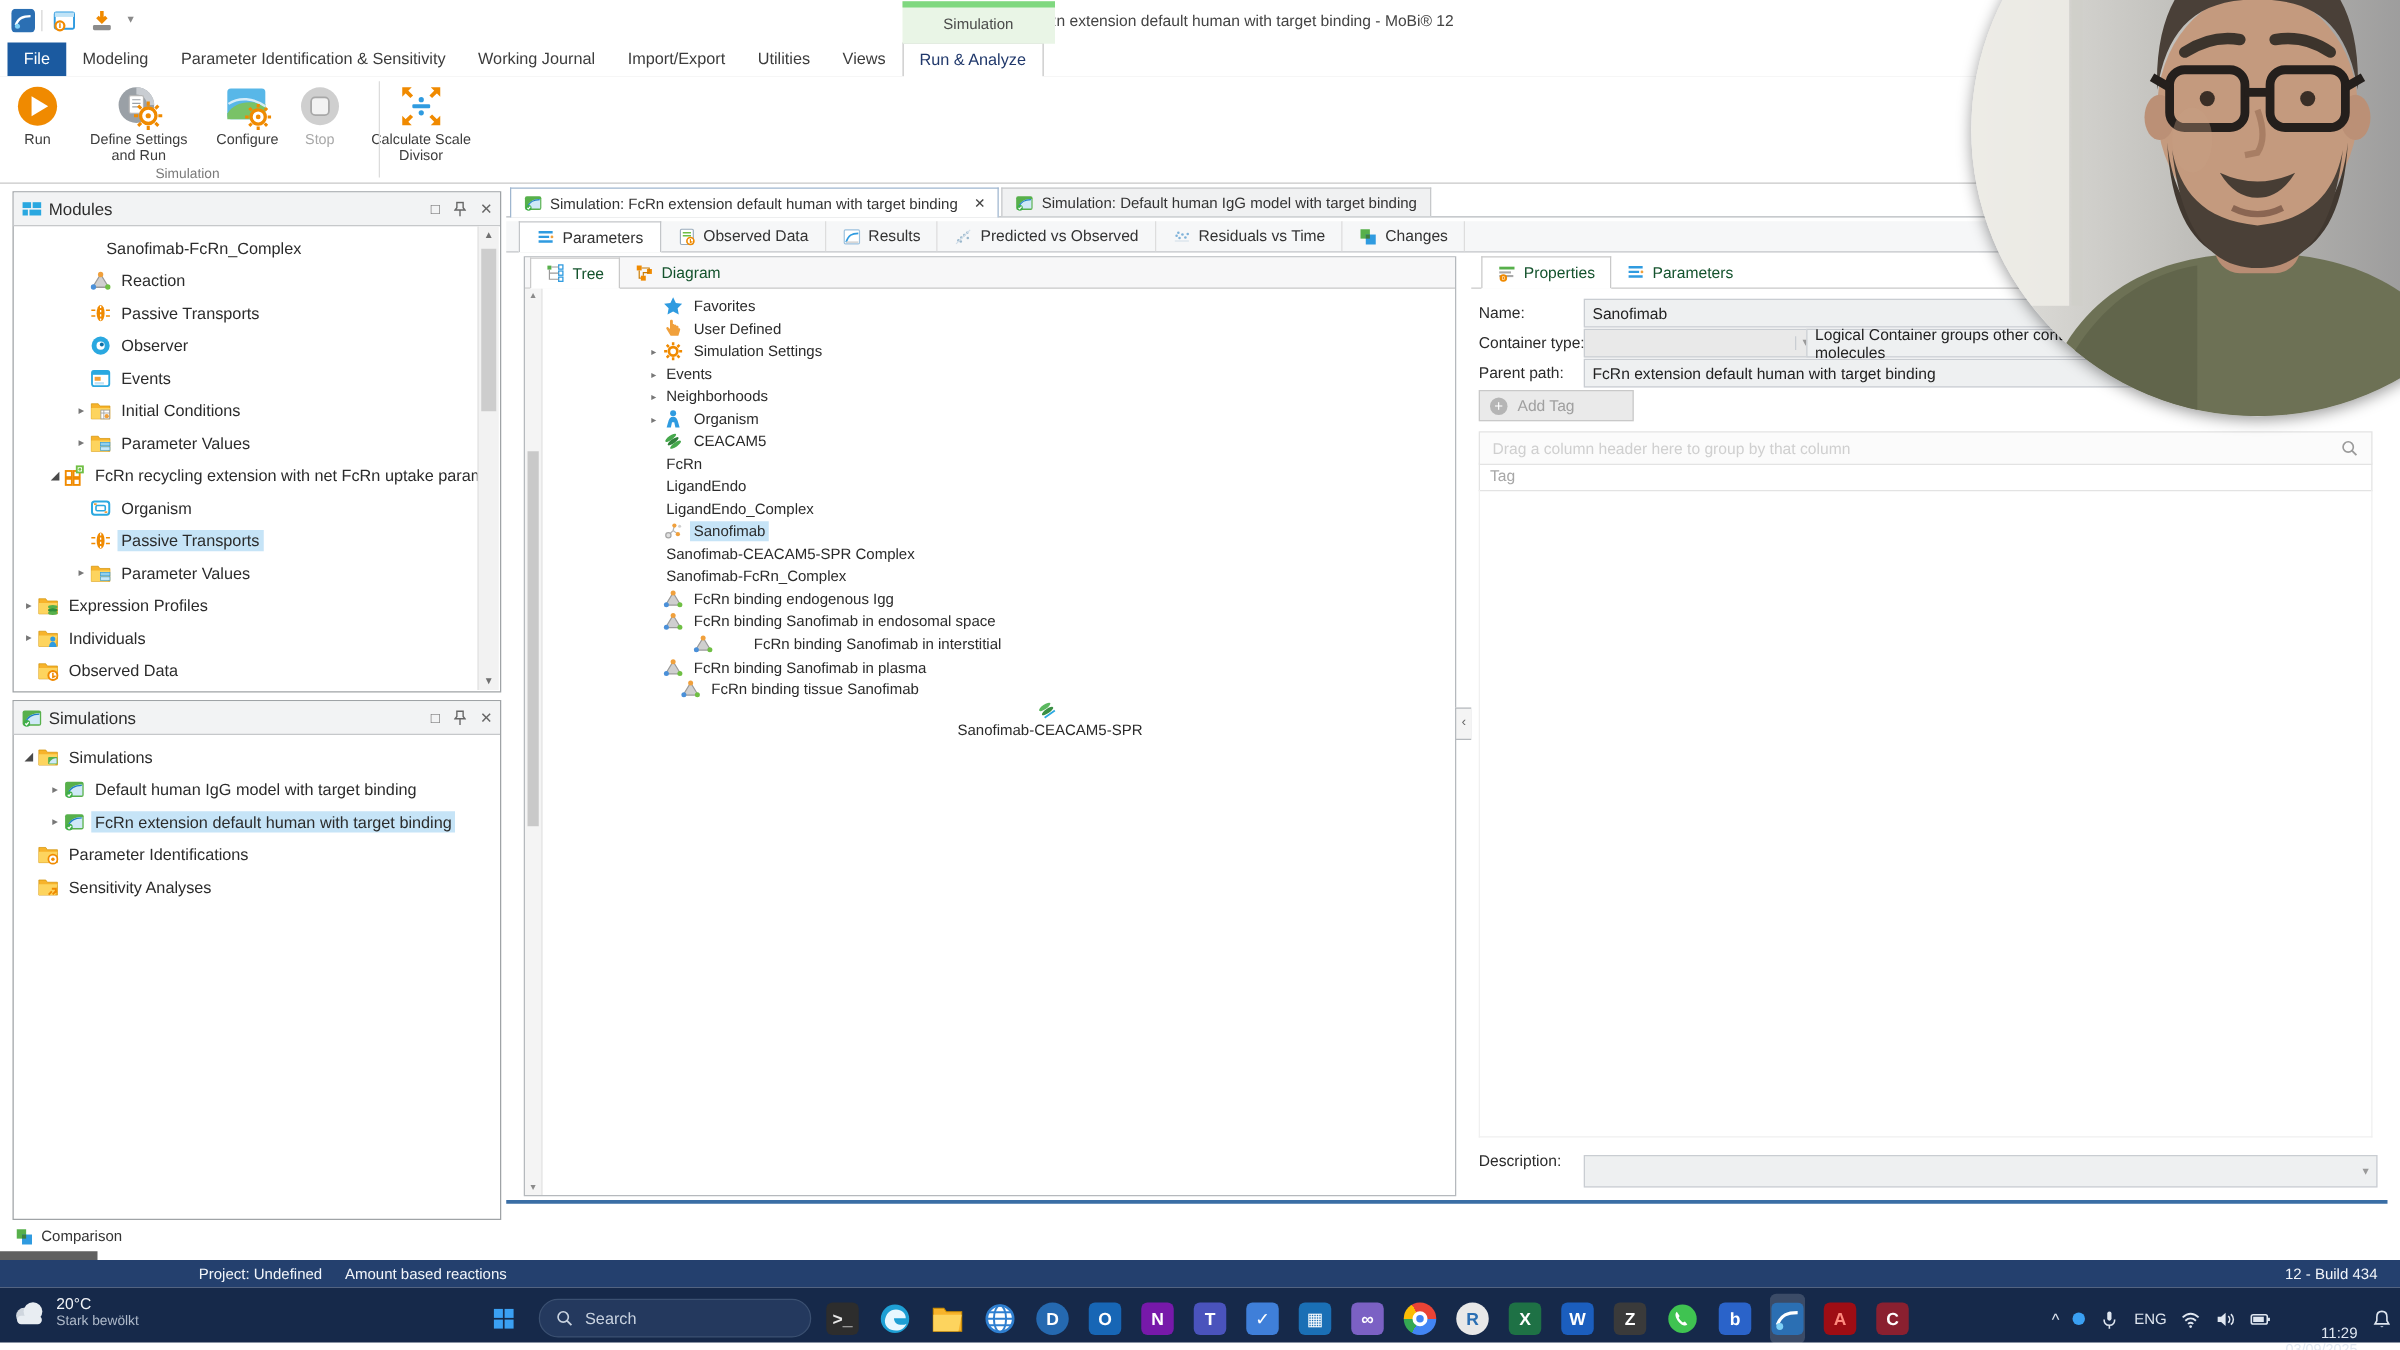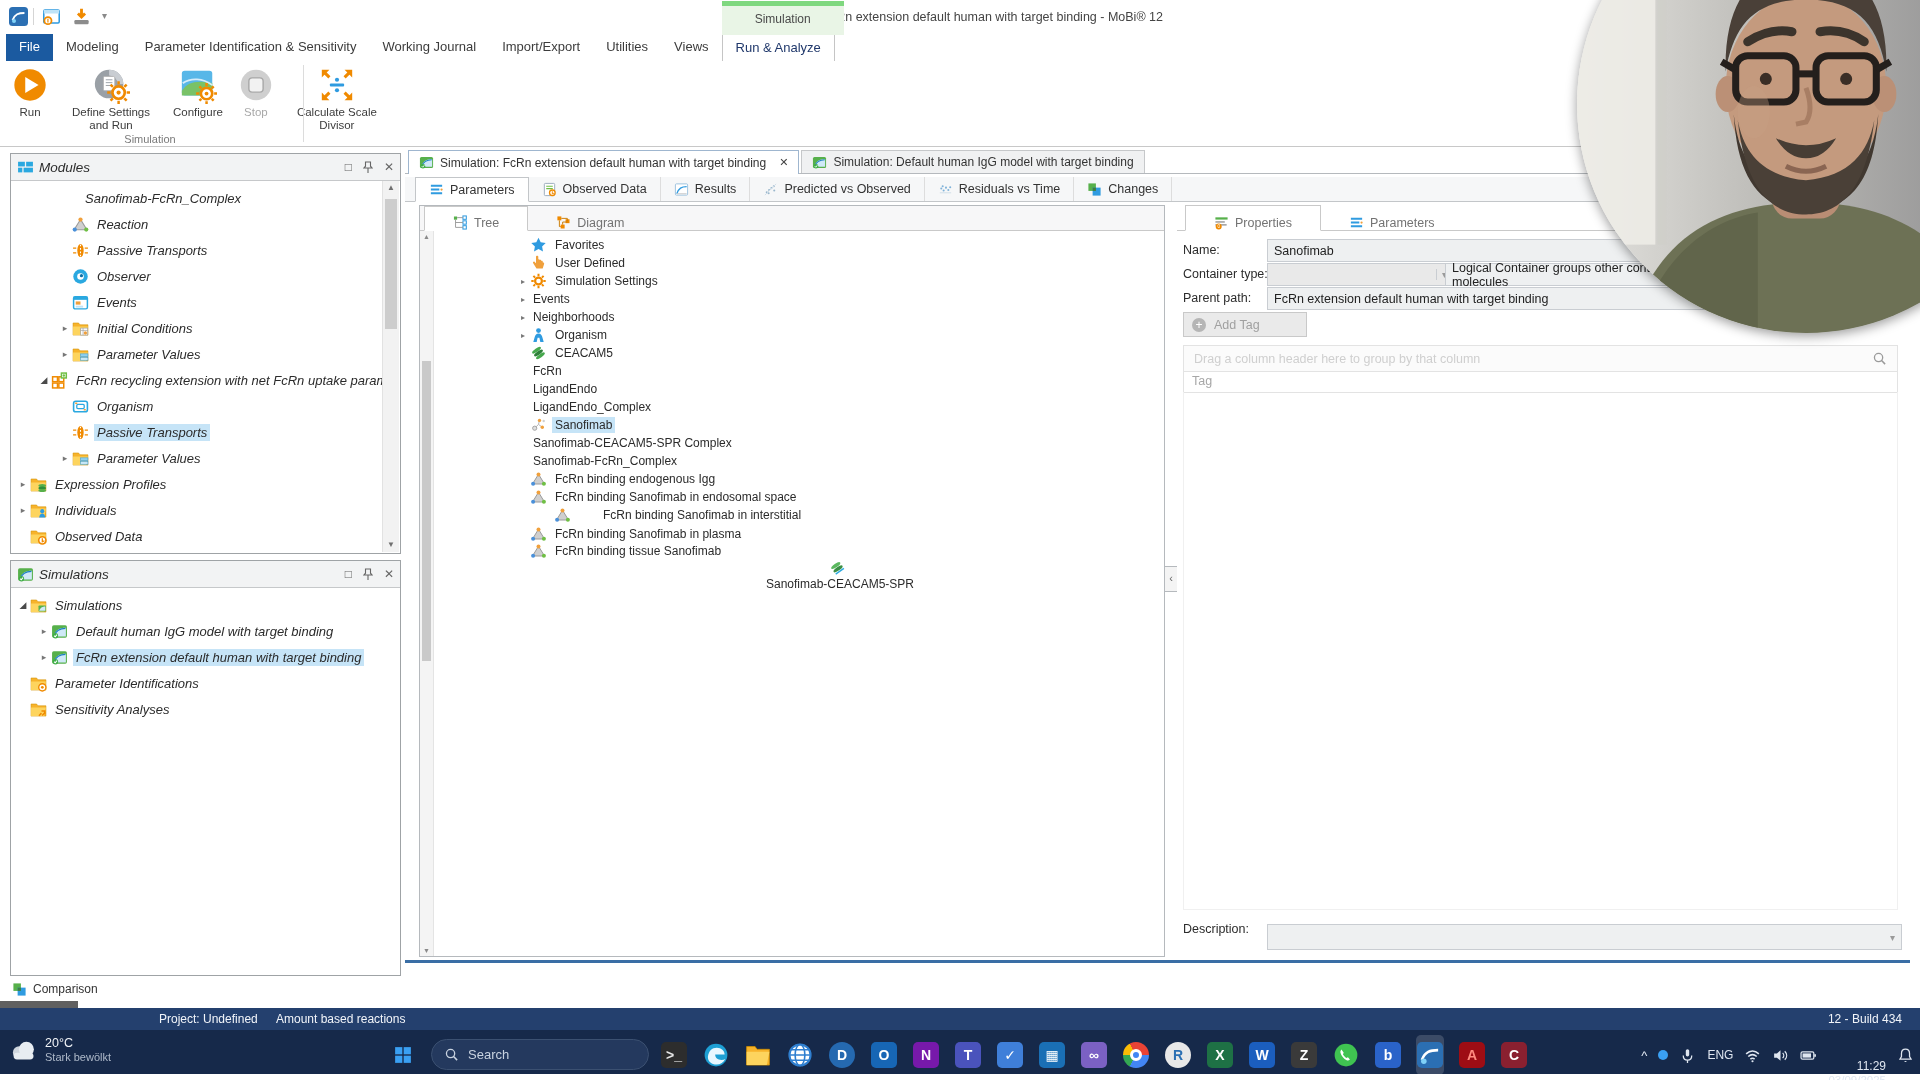--- a/index.html
+++ b/index.html
@@ -29,21 +29,21 @@
   #ribbon{position:absolute;top:61px;left:0;right:0;height:85px;background:#fff;border-bottom:1px solid #c8c8c8;}
   #ribbonButtons{position:absolute;left:4px;top:2px;display:flex;align-items:flex-start;}
   .rbtn{display:flex;flex-direction:column;align-items:center;padding:0 7px;max-width:96px;}
   .rbtn .ric{width:38px;height:38px;margin:3px 0 2px;}
   .rbtn .rlbl{font-size:11.5px;line-height:13px;text-align:center;color:#3c3c3c;}
   .rbtn.disabled .rlbl{color:#a8a8a8;}
   #rgroupLabel{position:absolute;left:0;width:300px;bottom:1px;text-align:center;font-size:11px;color:#7a7a7a;}
   #rdivider{position:absolute;left:303px;top:4px;bottom:4px;width:1px;background:#dcdcdc;}
 
   
-  .panel{position:absolute;left:10px;width:389px;border:1px solid #9fa3a6;background:#fff;font-style:italic;}
+  .panel{position:absolute;left:10px;width:389px;border:1px solid #9fa3a6;background:#fff;}
   #modulesPanel{top:153px;height:399px;}
   #simulationsPanel{top:560px;height:414px;}
   .phead{height:26px;background:#f2f3f4;border-bottom:1px solid #c6c8ca;display:flex;align-items:center;
          padding:0 6px;font-size:13.5px;color:#2d2d2d;}
   .phead .pico{width:17px;height:17px;margin-right:5px;}
   .pbtns{margin-left:auto;display:flex;gap:11px;align-items:center;color:#666;font-size:12px;}
   .ptree{position:absolute;left:1px;right:1px;top:27px;bottom:1px;overflow:hidden;padding-top:4px;}
   #modulesTree{right:17px;}
   .trow{height:26px;display:flex;align-items:center;white-space:nowrap;font-size:13px;color:#2b2b2b;}
   .texp{width:14px;flex:none;text-align:center;color:#777;font-size:9px;}
@@ -73,21 +73,21 @@
 
   #viewTabs{position:absolute;left:405px;top:177px;right:10px;height:24px;background:#f6f7f8;
             border-bottom:1px solid #c3c6c9;display:flex;padding-left:10px;font-size:12.5px;}
   .vtab{display:flex;align-items:center;gap:6px;padding:0 13px;border-right:1px solid #ddd;color:#333;}
   .vtab.active{background:#fff;border:1px solid #c3c6c9;border-bottom:1px solid #fff;margin-bottom:-1px;}
   .vtab .vico{width:15px;height:15px;}
 
   #treeBox{position:absolute;left:419px;top:205px;width:744px;height:750px;border:1px solid #b5b9bd;background:#fff;}
   .stabs{position:absolute;top:0;left:0;right:0;height:24px;background:#f7f7f8;border-bottom:1px solid #c9c9c9;
          display:flex;padding-left:4px;font-size:12.5px;}
-  .stab{display:flex;align-items:flex-end;gap:6px;padding:0 28px;color:#737373;}
+  .stab{display:flex;align-items:center;gap:6px;padding:0 12px;color:#14532d;}
   .stab.active{background:#fff;border:1px solid #c9c9c9;border-bottom:1px solid #fff;margin-bottom:-1px;}
   .stab .sico{width:15px;height:15px;}
   #treeScroll{position:absolute;left:0;top:25px;bottom:0;width:13px;background:#f4f4f4;
               border-right:1px solid #e4e4e4;color:#8a8a8a;font-size:7px;text-align:center;}
   #treeScroll .sthumb{position:absolute;left:2px;right:2px;top:130px;height:300px;background:#c9c9c9;}
   #paramTree{position:absolute;left:13px;top:30px;right:0;bottom:0;}
   .prow{height:18px;display:flex;align-items:center;font-size:12px;color:#2b2b2b;white-space:nowrap;}
   .prow .tico{width:17px;height:16px;margin-right:5px;}
   .prow .texp{font-size:8px;}
 
@@ -839,21 +839,21 @@
           <span class="tico">
             <svg viewBox="0 0 16 16" width="100%" height="100%">
               <path d="M8 3.2L14 13H2z" fill="#cfcfcf" stroke="#9a9a9a" stroke-width="1"></path>
               <circle cx="8" cy="3.4" r="2" fill="#f0a03c"></circle>
               <circle cx="2.6" cy="12.8" r="2" fill="#4a90d9"></circle>
               <circle cx="13.4" cy="12.8" r="2" fill="#6fbf44"></circle>
             </svg>
           </span>
           <span class="tlbl">FcRn binding Sanofimab in plasma</span>
         </div>
-        <div class="prow" style="padding-left: 83px;">
+        <div class="prow" style="padding-left: 83px; margin-left: 14px;">
           <span class="texp"></span>
           <span class="tico">
             <svg viewBox="0 0 16 16" width="100%" height="100%">
               <path d="M8 3.2L14 13H2z" fill="#cfcfcf" stroke="#9a9a9a" stroke-width="1"></path>
               <circle cx="8" cy="3.4" r="2" fill="#f0a03c"></circle>
               <circle cx="2.6" cy="12.8" r="2" fill="#4a90d9"></circle>
               <circle cx="13.4" cy="12.8" r="2" fill="#6fbf44"></circle>
             </svg>
           </span>
           <span class="tlbl">FcRn binding tissue Sanofimab</span>

